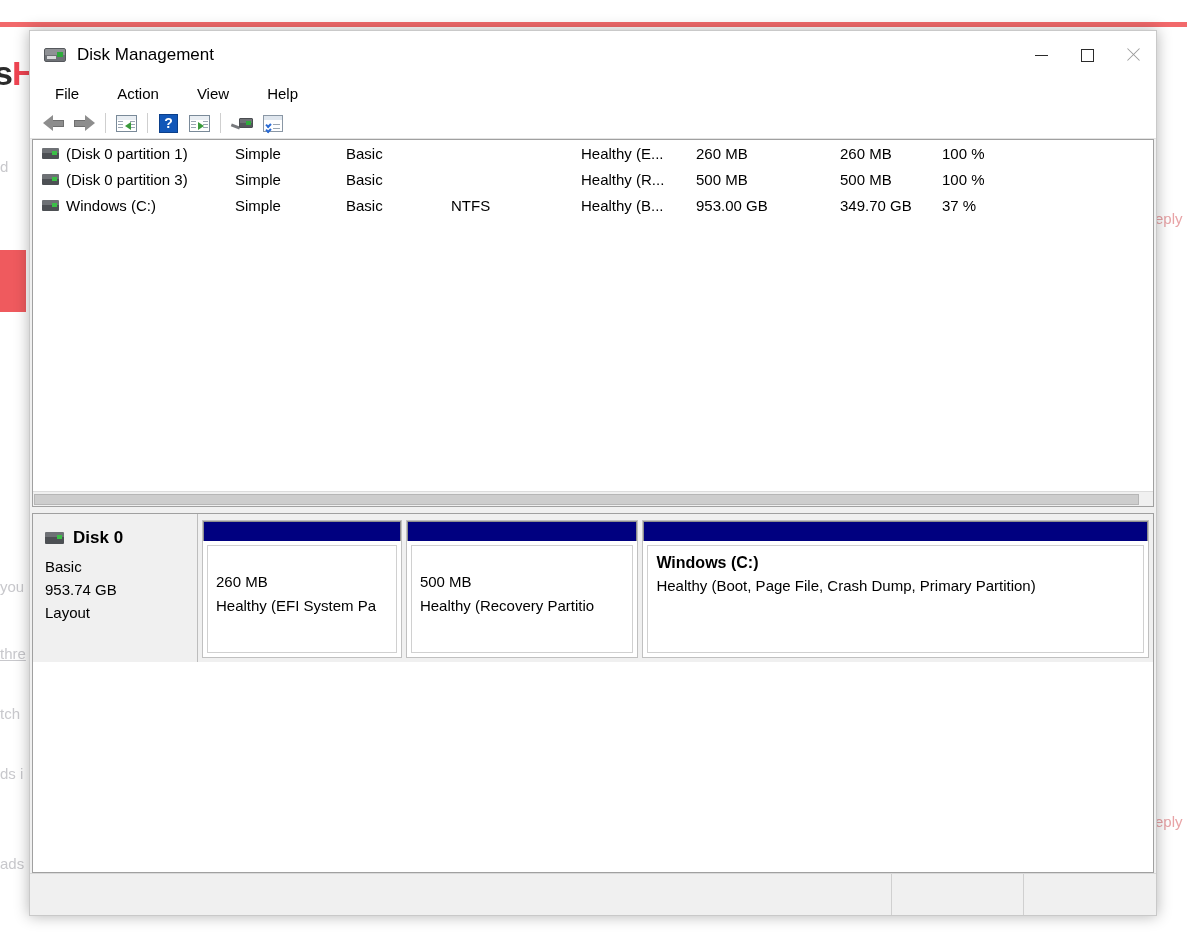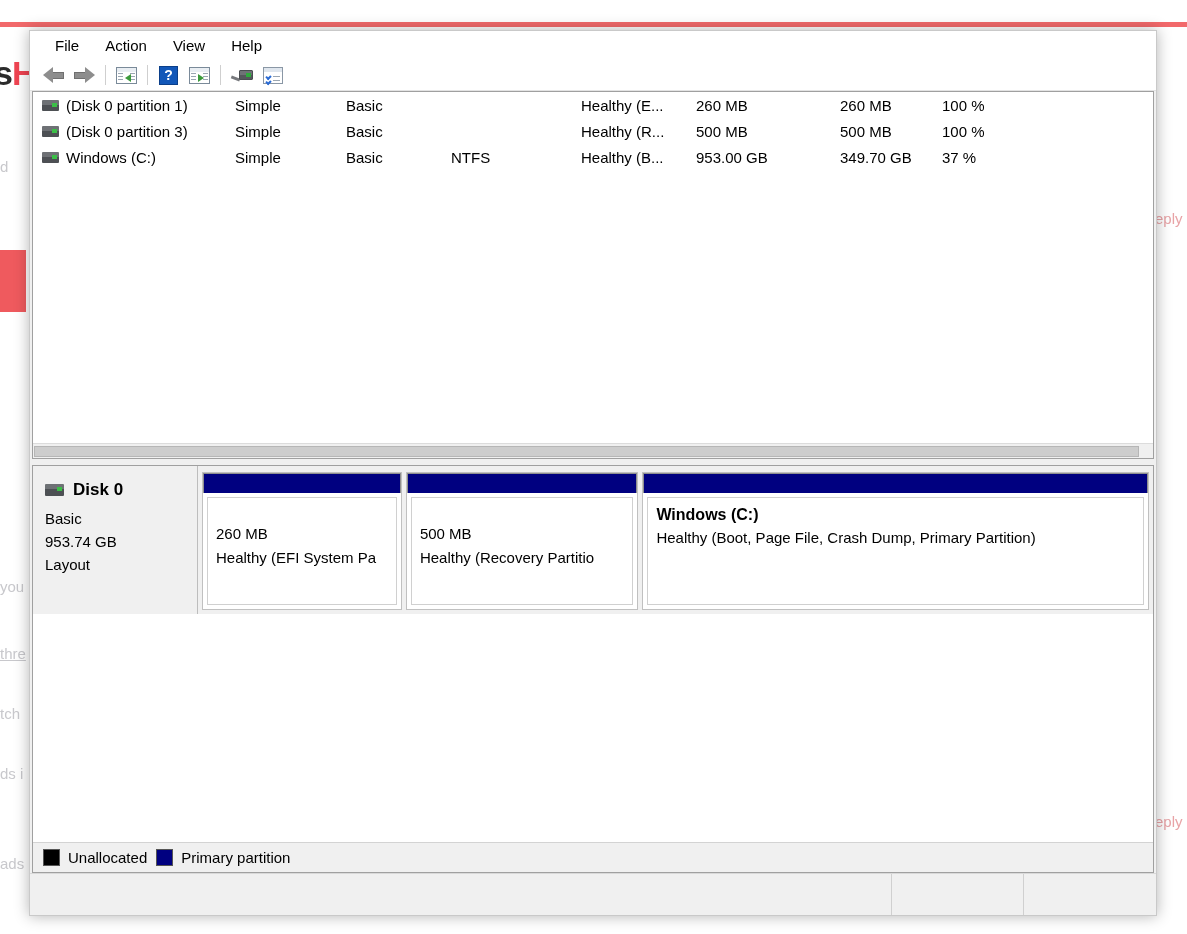--- a/index.html
+++ b/index.html
@@ -79,21 +79,21 @@
   .glyph-close::before, .glyph-close::after {
     content: ""; position: absolute; left: 0; top: 7px; width: 17px; height: 1px;
     background: #9a9a9a;
   }
   .glyph-close::before { transform: rotate(45deg); }
   .glyph-close::after  { transform: rotate(-45deg); }
 
   
   .menubar {
     height: 29px; background: #ffffff; flex: none;
-    display: flex; align-items: center; padding-left: 16px; gap: 8px;
+    display: flex; align-items: center; padding-left: 16px; gap: 20px;
   }
   .menu-item {
     font-size: 15px; color: #000; padding: 3px 9px; cursor: default;
   }
 
   
   .toolbar {
     height: 31px; background: #ffffff; flex: none;
     display: flex; align-items: center; padding-left: 8px;
     border-bottom: 1px solid #e3e3e3;
@@ -248,20 +248,39 @@
   <div class="bg-snip" style="left:0px;  top:645px;text-decoration:underline;">thre</div>
   <div class="bg-snip" style="left:0px;  top:705px;">tch</div>
   <div class="bg-snip" style="left:0px;  top:765px;">ds i</div>
   <div class="bg-snip" style="left:0px;  top:855px;">ads</div>
   <div class="bg-snip right" style="left:1155px; top:210px;">eply</div>
   <div class="bg-snip right" style="left:1155px; top:813px;">eply</div>
 </div>
 
 <div id="dm-window">
 
+  <div class="titlebar">
+    <span class="title-icon">
+      <span class="body"></span>
+        <span class="slot"></span>
+        <span class="led"></span>
+    </span>
+    <span class="title-text">Disk Management</span>
+    <div class="win-btns">
+      <div class="win-btn">
+          <span class="glyph-min"></span>
+        </div>
+      <div class="win-btn">
+          <span class="glyph-max"></span>
+        </div>
+      <div class="win-btn close">
+          <span class="glyph-close"></span>
+        </div>
+    </div>
+  </div>
 
   <div class="menubar">
     <div class="menu-item">File</div>
     <div class="menu-item">Action</div>
     <div class="menu-item">View</div>
     <div class="menu-item">Help</div>
   </div>
 
   <div class="toolbar">
     <div class="tb-btn">
@@ -420,30 +439,20 @@
             <div class="ttl">Windows  (C:)</div>
             <div class="ln2">Healthy (Boot, Page File, Crash Dump, Primary Partition)</div>
           </div>
         </div>
 
       </div>
     </div>
 
     <div class="disk-filler"></div>
 
-    <div class="legend">
-      <div class="lg-item">
-        <span class="lg-sw" style="background:#000000"></span>
-        <span class="lg-tx">Unallocated</span>
-      </div>
-      <div class="lg-item">
-        <span class="lg-sw" style="background:#000080"></span>
-        <span class="lg-tx">Primary partition</span>
-      </div>
-    </div>
   </div>
 
   <div class="statusbar">
     <div class="st-cell a"></div>
     <div class="st-cell b"></div>
     <div class="st-cell c"></div>
   </div>
 
 </div>
 

